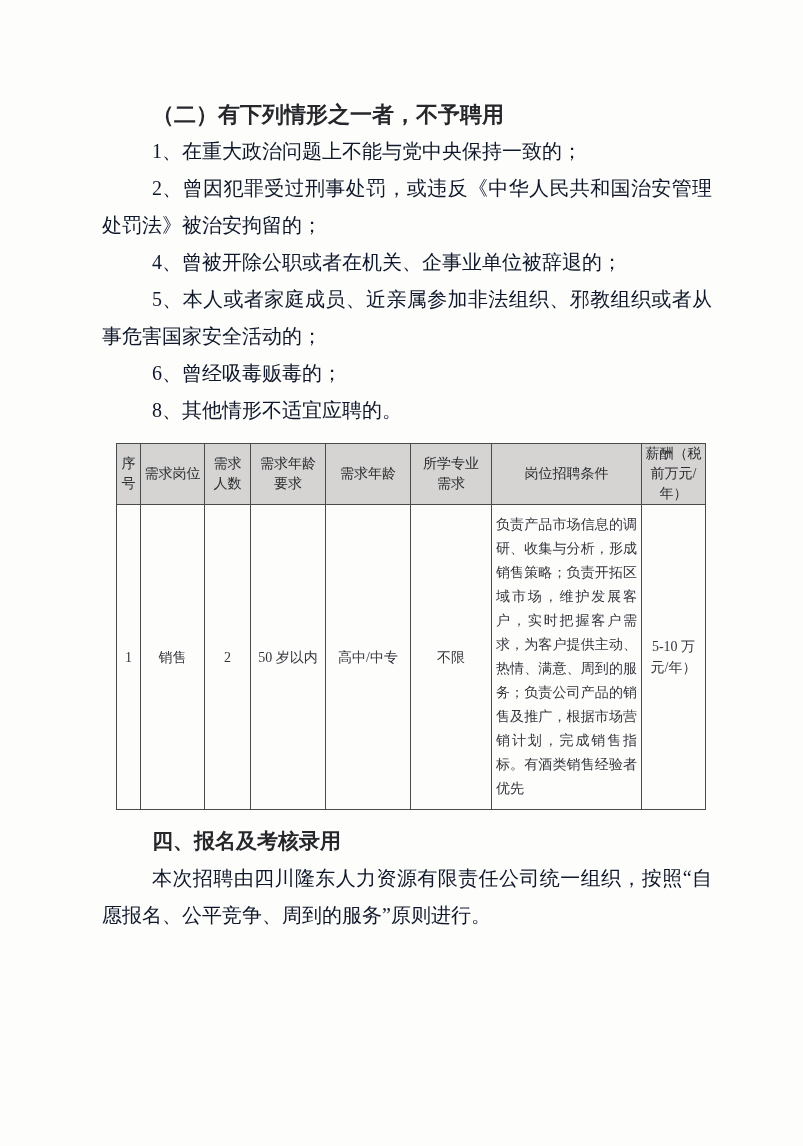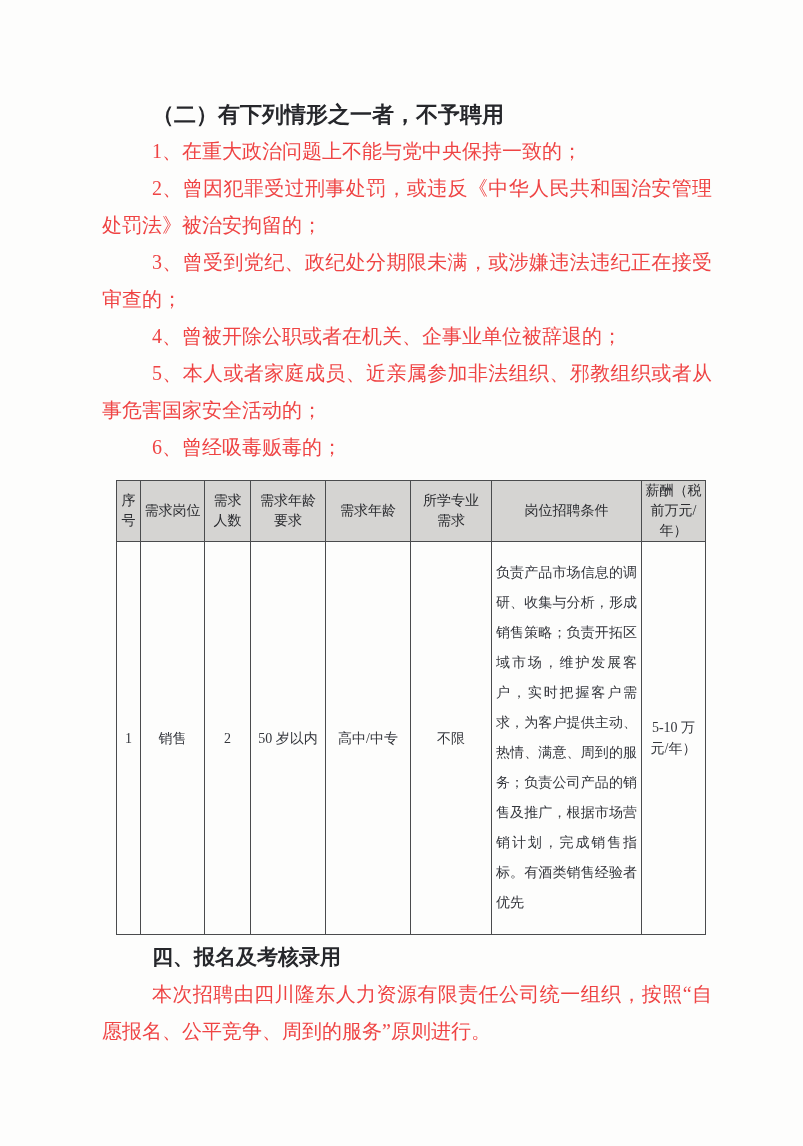--- a/index.html
+++ b/index.html
@@ -23,21 +23,21 @@
     line-height:37px;
     margin:0;
     text-indent:50px;
   }
   p.para{
     margin:0;
     font-size:20px;
     line-height:37px;
     text-align:justify;
     text-indent:50px;
-    color:#ef4444;
+    color:#0f172a;
   }
   table.req{
     border-collapse:collapse;
     table-layout:fixed;
     width:589px;
     margin:14px 0 0 14px;
     font-family:"Liberation Serif","DejaVu Serif",serif;
   }
   table.req th, table.req td{
     border:1px solid #4a4b4d;
@@ -60,54 +60,54 @@
     height:258px;
     vertical-align:middle;
     text-align:center;
     line-height:21px;
     white-space:pre-line;
     padding:0 1px;
   }
   table.req td.cond{
     text-align:justify;
     vertical-align:middle;
-    line-height:30px;
-    padding:16px 4px;
+    line-height:24px;
+    padding:8px 4px;
     white-space:normal;
   }
   .col-no{width:24px;}
   .col-post{width:64px;}
   .col-count{width:46px;}
   .col-age{width:75px;}
   .col-edu{width:85px;}
   .col-major{width:81px;}
   .col-cond{width:150px;}
   .col-salary{width:64px;}
   .sec4-heading{
     font-size:21px;
     font-weight:bold;
     color:#26272b;
     line-height:37px;
-    margin:4px 0 0 0;
+    margin:13px 0 0 0;
     text-indent:50px;
   }
 </style>
 </head>
 <body>
 
 <div class="page">
 
   <h2 class="sec-heading">（二）有下列情形之一者，不予聘用</h2>
 
   <p class="para">1、在重大政治问题上不能与党中央保持一致的；</p>
   <p class="para">2、曾因犯罪受过刑事处罚，或违反《中华人民共和国治安管理处罚法》被治安拘留的；</p>
-  <p class="para">3、曾受到党纪、政纪处分期限未满，或涉嫌违法违纪正在接受审查的；</p>
   <p class="para">4、曾被开除公职或者在机关、企事业单位被辞退的；</p>
   <p class="para">5、本人或者家庭成员、近亲属参加非法组织、邪教组织或者从事危害国家安全活动的；</p>
   <p class="para">6、曾经吸毒贩毒的；</p>
+  <p class="para">8、其他情形不适宜应聘的。</p>
 
 
   <table class="req">
     <colgroup>
       <col class="col-no">
         <col class="col-post">
         <col class="col-count">
         <col class="col-age">
       <col class="col-edu">
         <col class="col-major">

